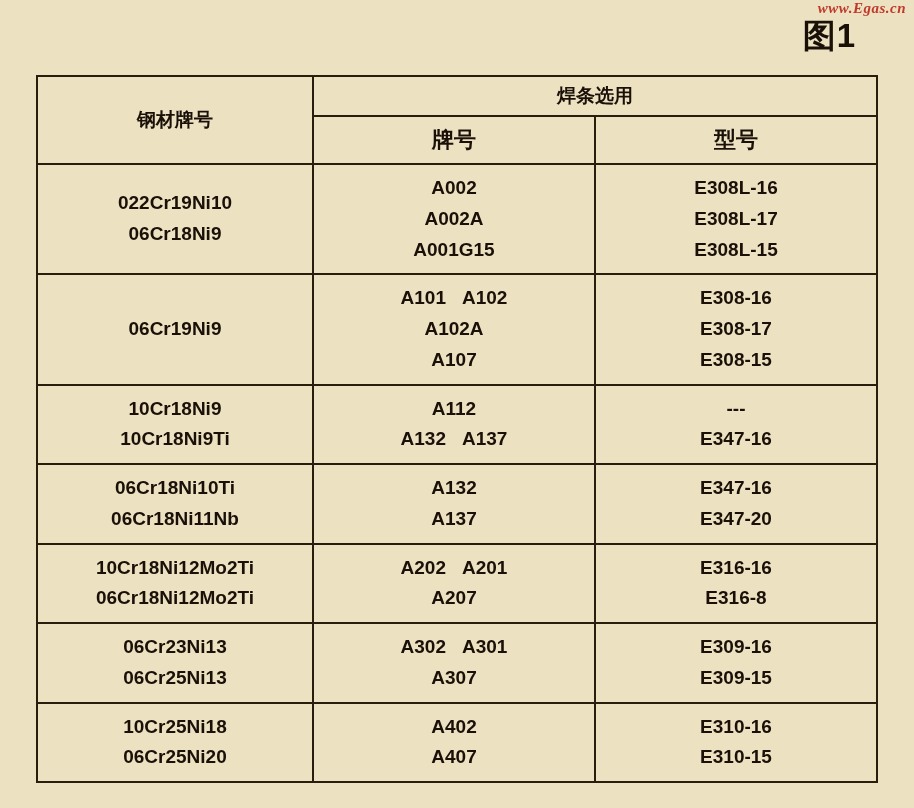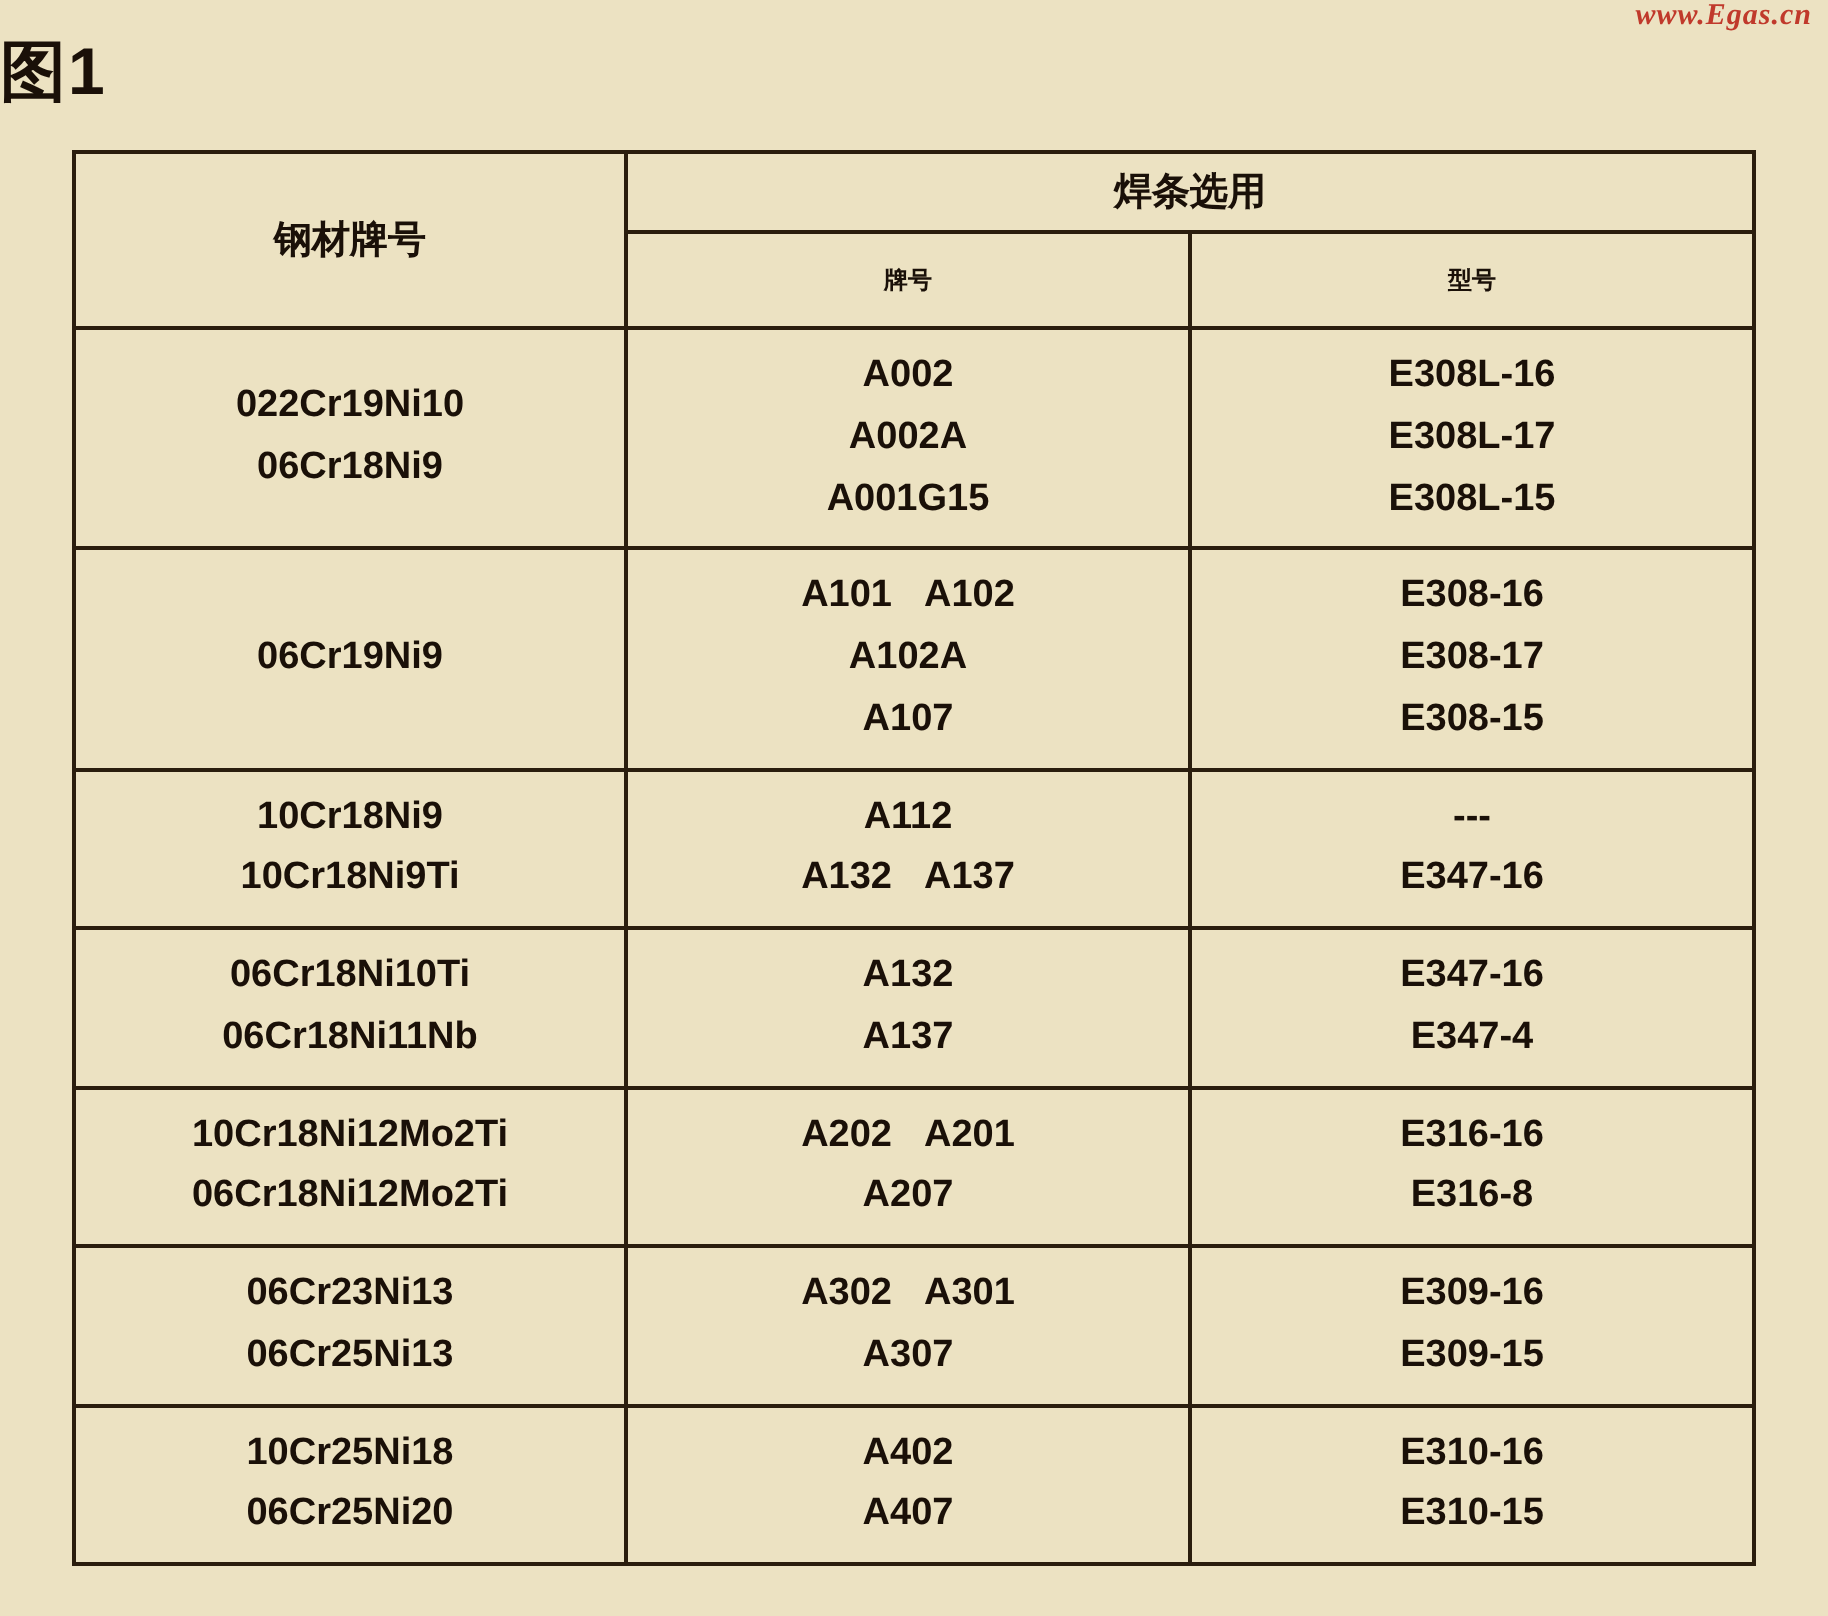--- a/index.html
+++ b/index.html
@@ -22,21 +22,21 @@
     font-family: "Liberation Serif", serif;
     font-style: italic;
     font-weight: bold;
     font-size: 15px;
     color: #c0392b;
     letter-spacing: 0.5px;
   }
   .title-row {
     display: flex;
     align-items: baseline;
-    justify-content: space-between;
+    justify-content: flex-end;
     padding: 14px 0 10px 0;
   }
   .fig-label {
     font-size: 33px;
     font-weight: bold;
     letter-spacing: 1px;
     margin-right: 58px;
   }
   .title-text {
     font-size: 33px;
@@ -62,21 +62,21 @@
     font-size: 19px;
     padding: 10px 4px;
     font-family: Liberation Serif, serif;
   }
   th.hdr-group {
     font-size: 19px;
     padding: 4px 4px;
     height: 30px;
   }
   th.hdr-sub {
-    font-size: 12px;
+    font-size: 22px;
     padding: 8px 4px;
     height: 30px;
   }
   th.hdr-sub.brand { width: 290px; }
   th.hdr-sub.model { width: 286px; }
   td.cell {
     padding: 8px 4px;
     font-size: 19px;
     line-height: 1.62;
   }
@@ -159,21 +159,21 @@
         <td class="cell">
           <span class="line">06Cr18Ni10Ti</span>
           <span class="line">06Cr18Ni11Nb</span>
         </td>
         <td class="cell">
           <span class="line">A132</span>
           <span class="line">A137</span>
         </td>
         <td class="cell">
           <span class="line">E347-16</span>
-          <span class="line">E347-4</span>
+          <span class="line">E347-20</span>
         </td>
       </tr>
       <tr>
         <td class="cell">
           <span class="line">10Cr18Ni12Mo2Ti</span>
           <span class="line">06Cr18Ni12Mo2Ti</span>
         </td>
         <td class="cell">
           <span class="line">A202<span class="gap"></span>A201</span>
           <span class="line">A207</span>

